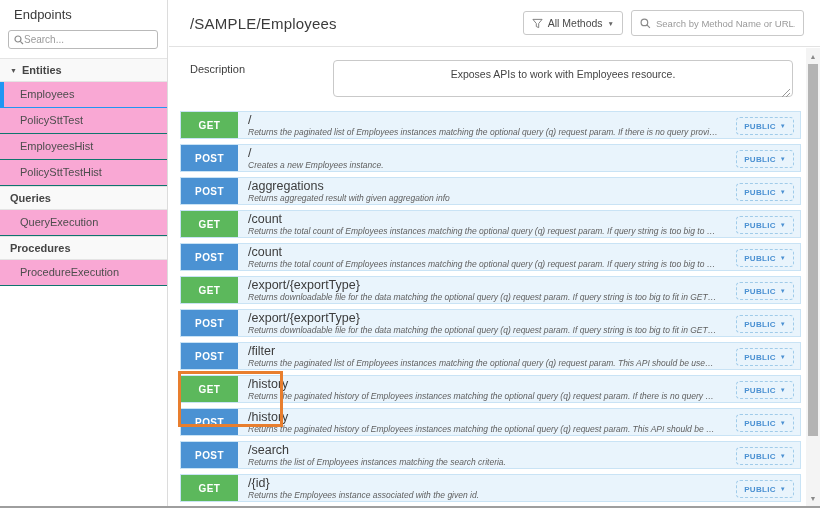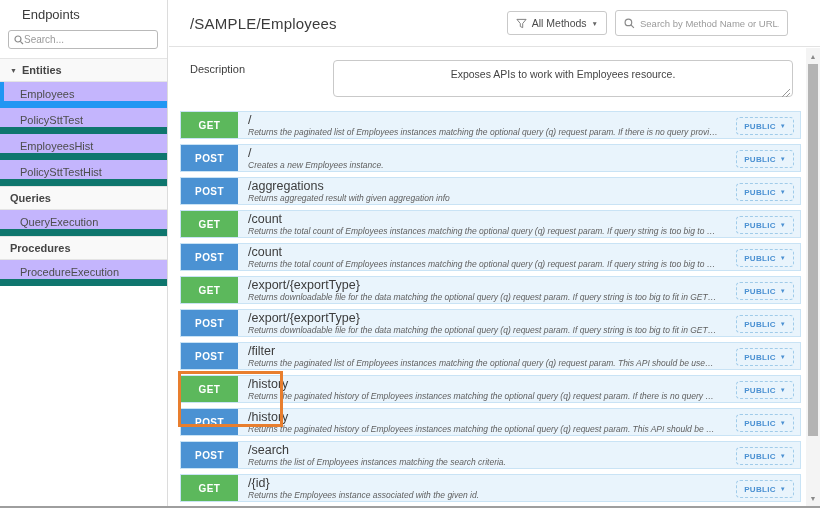--- a/index.html
+++ b/index.html
@@ -5,37 +5,37 @@
   * { margin:0; padding:0; box-sizing:border-box; }
   html,body { width:820px; height:508px; }
   body {
     font-family:"Liberation Sans", sans-serif;
     background:#fff; position:relative; overflow:hidden;
     color:#333;
   }
   
   .sidebar { position:absolute; left:0; top:0; width:168px; height:508px;
              background:#fff; border-right:1px solid #dcdcdc; }
-  .sb-title { padding:7px 10px 3px 22px; font-size:13px; color:#3a3a3a; }
+  .sb-title { padding:7px 10px 3px 14px; font-size:13px; color:#3a3a3a; }
   .sb-search { margin:5px 9px 9px 8px; height:19px; border:1px solid #b9b9b9;
                border-radius:3px; display:flex; align-items:center; padding:0 5px; background:#fff; }
   .sb-search input { border:none; outline:none; flex:1; font-size:10px; color:#555;
                      font-family:"Liberation Sans", sans-serif; min-width:0; background:transparent; }
   .sb-search input::placeholder { color:#9a9a9a; }
   .sb-section { height:24px; line-height:23px; background:#f9f9f9;
                 border-top:1px solid #e4e4e4; border-bottom:1px solid #e4e4e4;
                 font-size:11px; font-weight:bold; color:#454545; padding:0 10px; display:flex; align-items:center; gap:5px; }
   .sb-caret { font-size:7px; color:#555; }
   .sb-item { height:26px; line-height:25px; padding-left:20px; font-size:11px; color:#4d4d4d;
-             border-bottom:7px solid #0f766e; cursor:pointer; background:#c4b5fd; }
+             border-bottom:1px solid #0f766e; cursor:pointer; background:#f9a8d4; }
   .sb-item.selected { border-left:4px solid; padding-left:16px; }
   
   .main { position:absolute; left:169px; top:0; width:651px; height:508px; background:#fff; }
   .main-header { height:47px; border-bottom:1px solid #e2e2e2; display:flex; align-items:center;
-                 padding:0 32px 0 21px; }
+                 padding:0 16px 0 21px; }
   .page-title { font-size:15px; color:#3b3b3b; flex:1; letter-spacing:0.2px; }
   .all-methods-btn { display:flex; align-items:center; gap:5px; border:1px solid #c9c9c9; border-radius:3px;
                      height:24px; padding:0 8px; font-size:10.5px; color:#4a4a4a; background:#fff;
                      margin-right:8px; cursor:pointer; font-family:"Liberation Sans", sans-serif; white-space:nowrap; }
   .caret7 { font-size:6.5px; color:#666; }
   .hdr-search { display:flex; align-items:center; gap:5px; border:1px solid #c9c9c9; border-radius:3px;
                 height:26px; padding:0 8px; width:173px; background:#fff; }
   .hdr-search input { border:none; outline:none; flex:1; font-size:9.5px; color:#555; min-width:0;
                       font-family:"Liberation Sans", sans-serif; background:transparent; }
   .hdr-search input::placeholder { color:#9a9a9a; }

